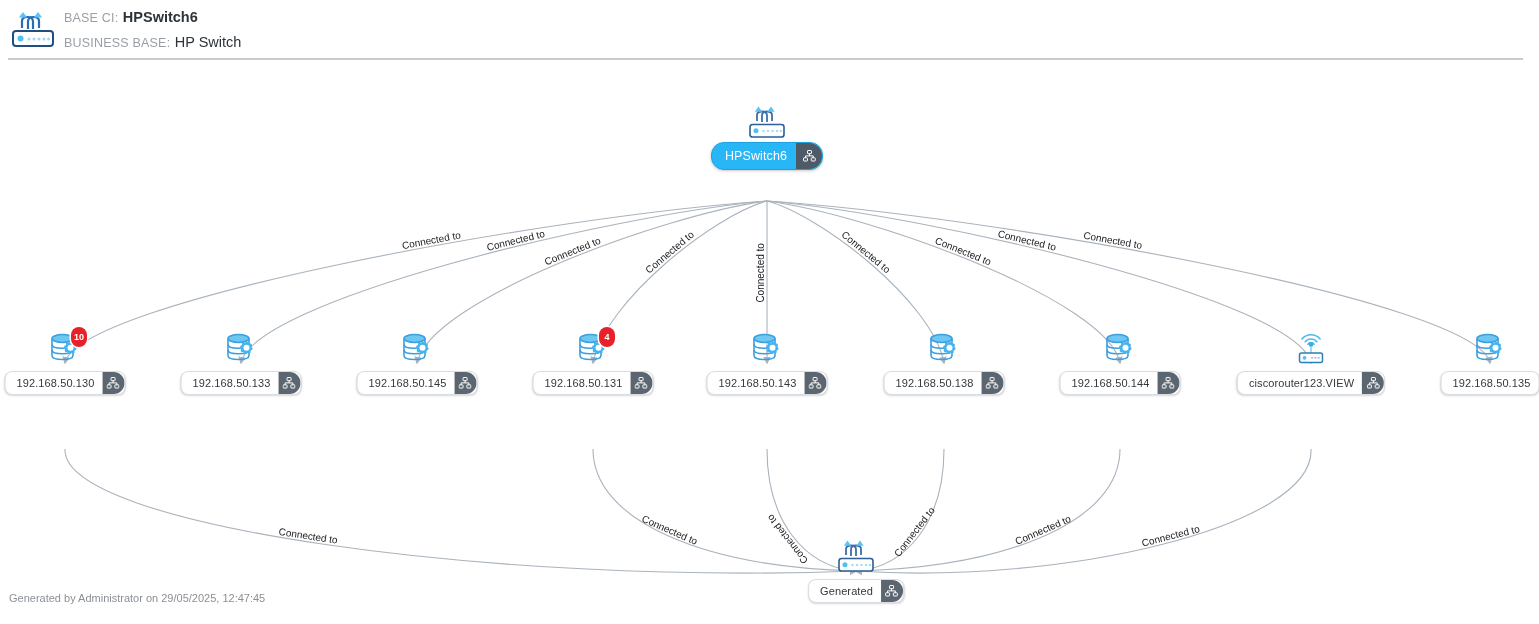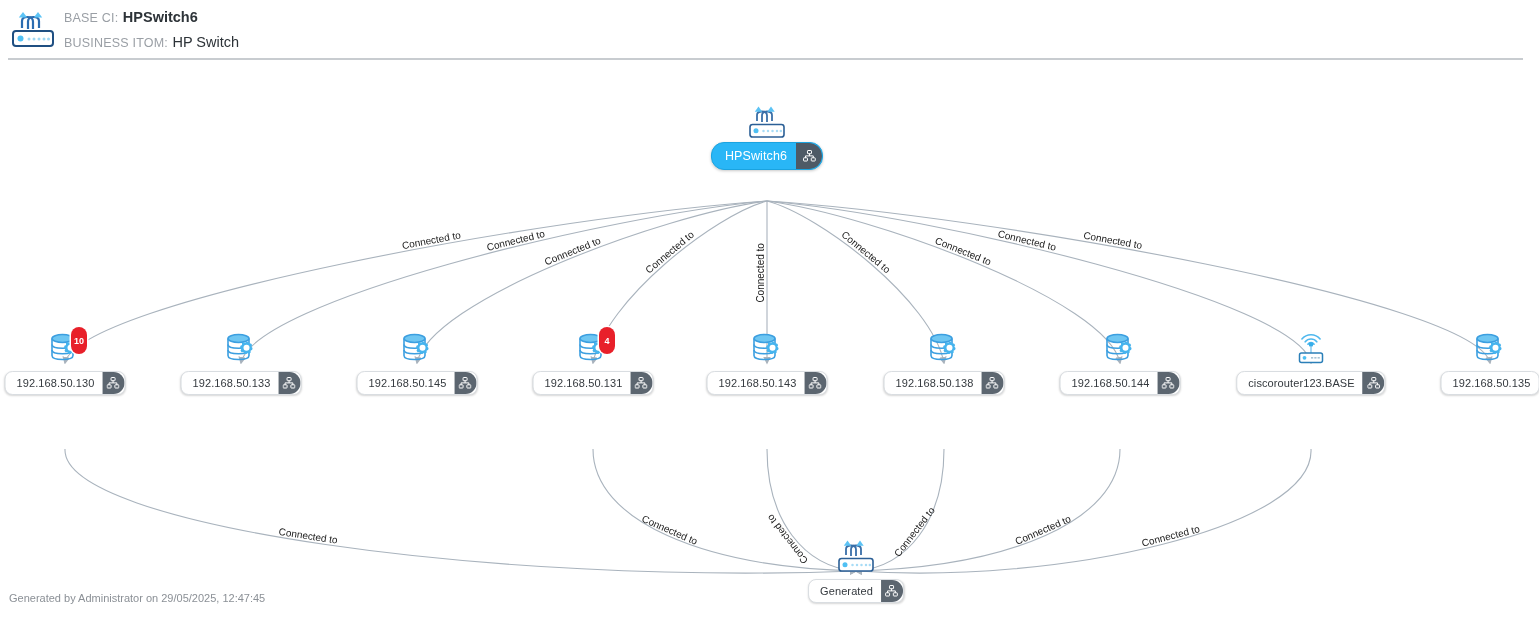--- a/index.html
+++ b/index.html
@@ -138,21 +138,21 @@
     border-bottom-right-radius: 13px;
   }
 
   
   .badge {
     position: absolute;
     left: 50%;
     top: -48px;
     margin-left: 6px;
     min-width: 16px;
-    height: 27px;
+    height: 20px;
     border-radius: 8px;
     background: #e8202a;
     color: #ffffff;
     font-size: 9px;
     font-weight: 700;
     display: flex;
     align-items: center;
     justify-content: center;
     box-sizing: border-box;
     padding: 0 3px;
@@ -196,21 +196,21 @@
       <circle cx="39.5" cy="30" r="1.5" fill="#9fd8f5"></circle>
     </svg>
   </div>
 
   <div id="header-text">
     <div class="hdr-line">
       <span class="hdr-key">BASE CI:</span>
       <span class="hdr-val">HPSwitch6</span>
     </div>
     <div class="hdr-line">
-      <span class="hdr-key">BUSINESS ITOM:</span>
+      <span class="hdr-key">BUSINESS BASE:</span>
       <span class="hdr-val light">HP Switch</span>
     </div>
   </div>
 
   <div id="header-rule"></div>
 </div>
 
 <div id="canvas">
 
   <svg id="edge-layer" viewBox="0 0 1539 528">
@@ -500,21 +500,21 @@
     </g>
     <circle cx="22" cy="15.6" r="2.3" fill="#36aeea"></circle>
     <path d="M22 17.2 V24.5" stroke="#8fcdf0" stroke-width="1.6"></path>
     <rect x="10.5" y="24" width="23" height="9.5" rx="2" fill="#ffffff" stroke="#2b7fb8" stroke-width="1.5"></rect>
     <circle cx="15.5" cy="28.8" r="1.9" fill="#4fc0f3"></circle>
     <rect x="22" y="28" width="2.2" height="1.6" fill="#a8c4d4"></rect>
     <rect x="25.3" y="28" width="2.2" height="1.6" fill="#a8c4d4"></rect>
     <rect x="28.6" y="28" width="2.2" height="1.6" fill="#a8c4d4"></rect>
   </svg></div>
         <div class="node-label">
-          <span class="txt">ciscorouter123.BASE</span>
+          <span class="txt">ciscorouter123.VIEW</span>
           <span class="chip">
             <svg width="13" height="12" viewBox="0 0 13 12">
     <rect x="4.5" y="0.5" width="4" height="3.2" rx="0.6" fill="none" stroke="#ffffff" stroke-width="1"></rect>
     <rect x="0.5" y="7.8" width="4" height="3.2" rx="0.6" fill="none" stroke="#ffffff" stroke-width="1"></rect>
     <rect x="8.3" y="7.8" width="4" height="3.2" rx="0.6" fill="none" stroke="#ffffff" stroke-width="1"></rect>
     <path d="M6.5 3.8 V5.9 M2.5 7.8 V5.9 H10.3 V7.8" fill="none" stroke="#ffffff" stroke-width="1"></path>
   </svg>
           </span>
         </div>
       </div>

